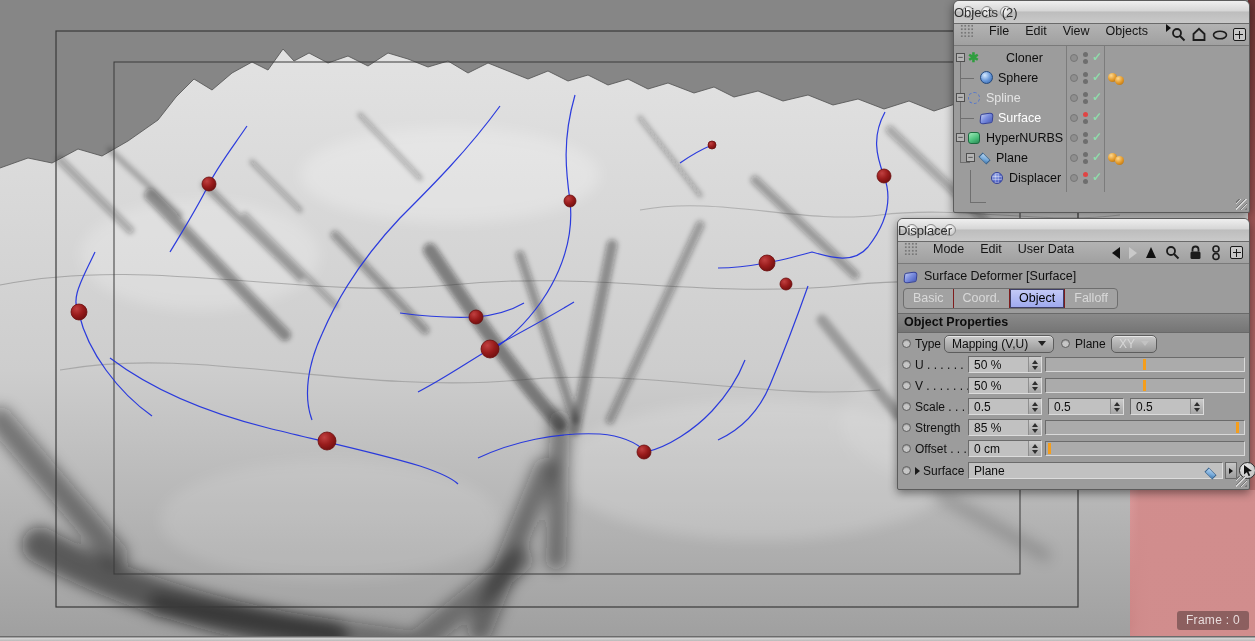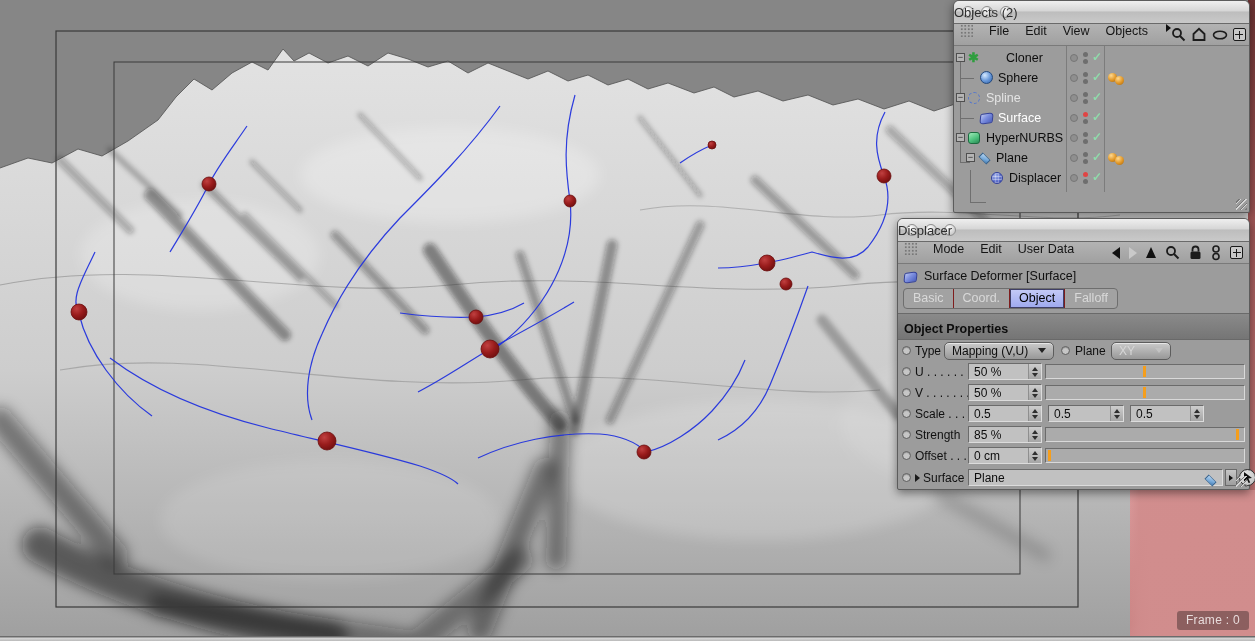--- a/index.html
+++ b/index.html
@@ -89,21 +89,21 @@
   #attributes-panel { left:897px; top:218px; width:353px; height:272px; }
   #attr-body { position:relative; font-size:12px; color:#111; }
   .obj-title-row { display:flex; align-items:center; gap:7px; padding:5px 6px 4px; }
   .obj-title-text { font-size:12.5px; color:#101010; }
   .tabbar { display:inline-flex; margin:1px 0 4px 5px; border:1px solid #6e6e6e; border-radius:4px; overflow:hidden;
     background:#a2a2a2; }
   .tab { padding:2px 9px 3px; font-size:12.5px; color:#d9d9d9; border-right:1px solid #7f1d1d; }
   .tab:last-child { border-right:none; }
   .tab.selected { background:linear-gradient(180deg,#c5cbf6,#9da8ee); color:#000; box-shadow:inset 0 0 0 1px #3f3f66; }
   .section-bar { background:linear-gradient(180deg,#8a8a8a,#757575); border-top:1px solid #6a6a6a; border-bottom:1px solid #696969;
-    padding:8px 6px 3px; font-weight:bold; font-size:12.5px; color:#0c0c0c; }
+    padding:1px 6px 3px; font-weight:bold; font-size:12.5px; color:#0c0c0c; }
   .arow { position:relative; height:21px; display:flex; align-items:center; padding-left:4px; }
   .rec { width:9px; height:9px; border-radius:50%; border:1.5px solid #5d5d5d; background:#c6c6c6;
     box-shadow:inset 0 1px 1px rgba(0,0,0,.25); flex:none; margin-right:4px; }
   .albl { font-size:12px; color:#101010; white-space:nowrap; }
   .fld { position:relative; height:17px; background:#c1c1c1; border-top:1px solid #6b6b6b; border-left:1px solid #6b6b6b;
     border-bottom:1px solid #dcdcdc; border-right:1px solid #dcdcdc; font-size:12px; color:#0d0d0d;
     display:flex; align-items:center; padding-left:5px; }
   .stepper { position:absolute; right:0; top:0; bottom:0; width:13px; border-left:1px solid #8f8f8f;
     background:linear-gradient(180deg,#cdcdcd,#a5a5a5); display:flex; flex-direction:column; align-items:center; justify-content:center; gap:2px; }
   .st-up { width:0; height:0; border-bottom:4px solid #2e2e2e; border-left:3.5px solid transparent; border-right:3.5px solid transparent; }
@@ -400,21 +400,21 @@
     
     <div class="arow">
       <span class="rec"></span>
       <span class="albl">Type</span>
       <span class="dd" style="left:46px;width:110px;">
         <span>Mapping (V,U)</span>
         <span class="dda"></span>
       </span>
       <span class="rec" style="position:absolute;left:163px;"></span>
       <span class="albl" style="position:absolute;left:177px;">Plane</span>
-      <span class="dd disabled" style="left:213px;width:60px;">
+      <span class="dd disabled" style="left:213px;width:46px;">
         <span>XY</span>
         <span class="dda"></span>
       </span>
     </div>
 
     
     <div class="arow">
       <span class="rec"></span>
       <span class="albl">U . . . . . . .</span>
       <span class="fld" style="position:absolute;left:70px;width:74px;">

